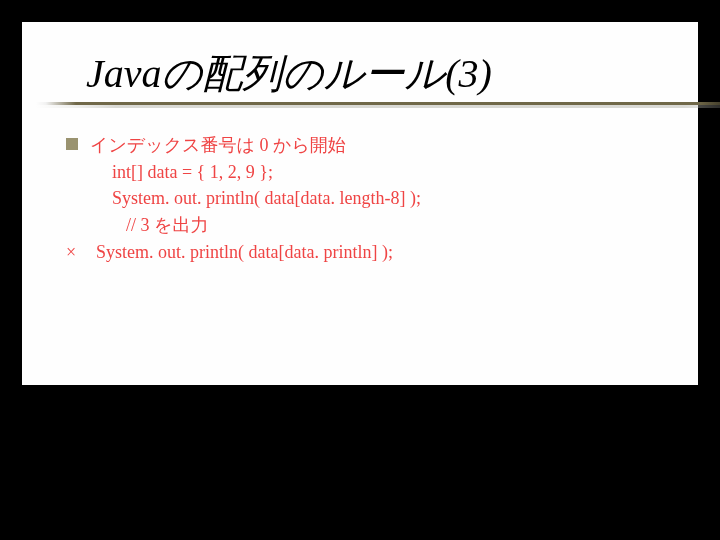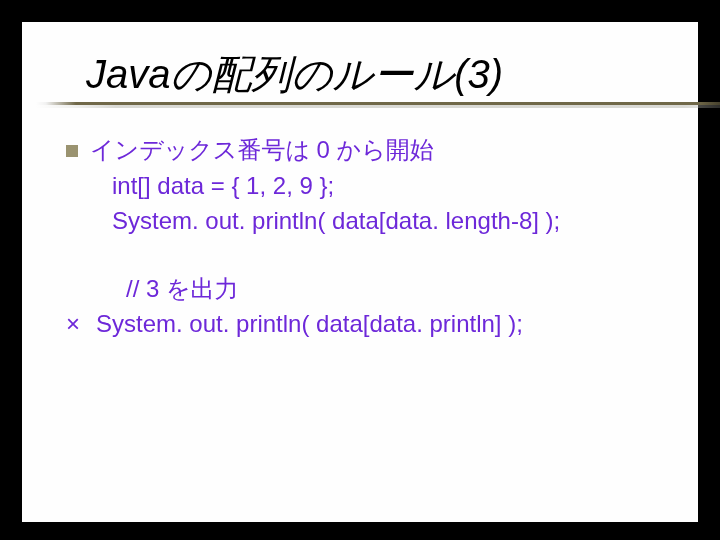--- a/index.html
+++ b/index.html
@@ -9,23 +9,24 @@
     height: 540px;
     background: #000;
     font-family: "Hiragino Kaku Gothic ProN", "Yu Gothic", "Meiryo", Verdana, Tahoma, Arial, sans-serif;
     overflow: hidden;
   }
   .slide {
     position: absolute;
     left: 22px;
     top: 22px;
     width: 676px;
-    height: 500px;
+    height: 363px;
     background: #fefefe;
     box-sizing: border-box;
+    font-family: Liberation Serif, serif;
   }
   .title-wrap {
     position: relative;
     padding: 30px 20px 2px 64px;
   }
   .title {
     font-size: 40px;
     font-style: italic;
     color: #000;
     line-height: 1.1;
@@ -55,23 +56,23 @@
     height: 3px;
     background: linear-gradient(to right,
       rgba(0,0,0,0) 0px,
       rgba(180,180,170,0.2) 40px,
       rgba(180,180,170,0.5) 80px,
       rgba(180,180,170,0.5) 90%,
       rgba(0,0,0,0) 100%);
   }
   .body {
     padding: 22px 27px 0 44px;
-    font-size: 24px;
+    font-size: 18px;
     line-height: 1.48;
-    color: #6d28d9;
+    color: #ef4444;
   }
   .row {
     position: relative;
     white-space: nowrap;
   }
   .bullet {
     display: inline-block;
     width: 12px;
     height: 12px;
     background: #9a9370;
@@ -79,21 +80,20 @@
     vertical-align: 1px;
   }
   .bullet.b2 {
     margin-left: 18px;
   }
   .indent-code {
     padding-left: 46px;
   }
   .indent-comment {
     padding-left: 60px;
-    margin-top: 32px;
   }
   .cross {
     display: inline-block;
     width: 30px;
     text-align: left;
   }
 </style>
 </head>
 <body>
 

